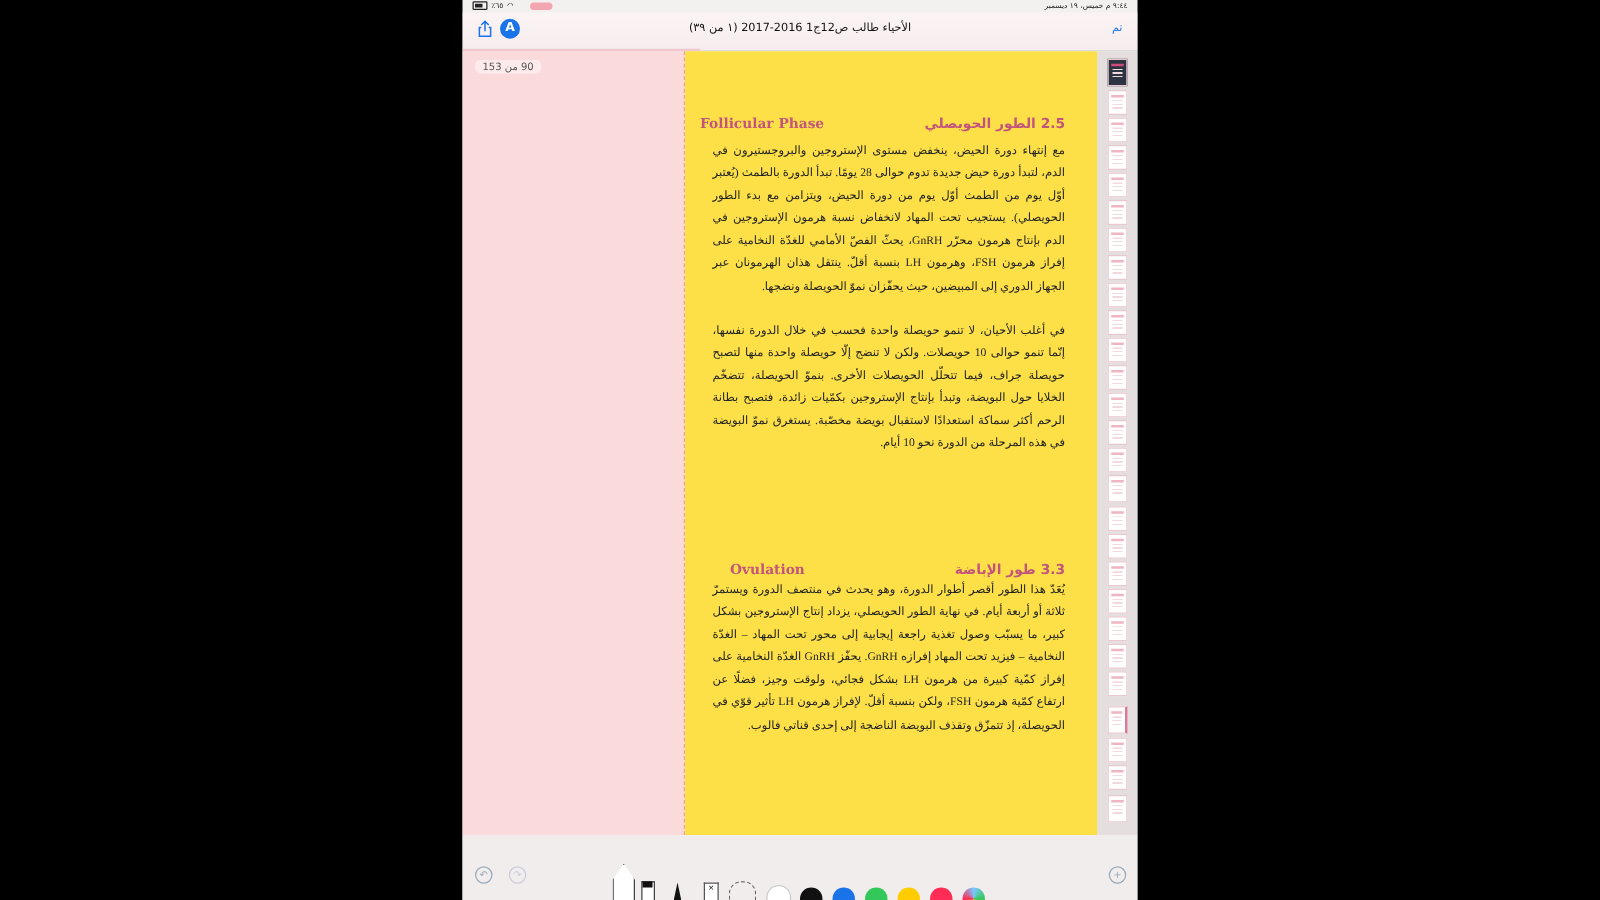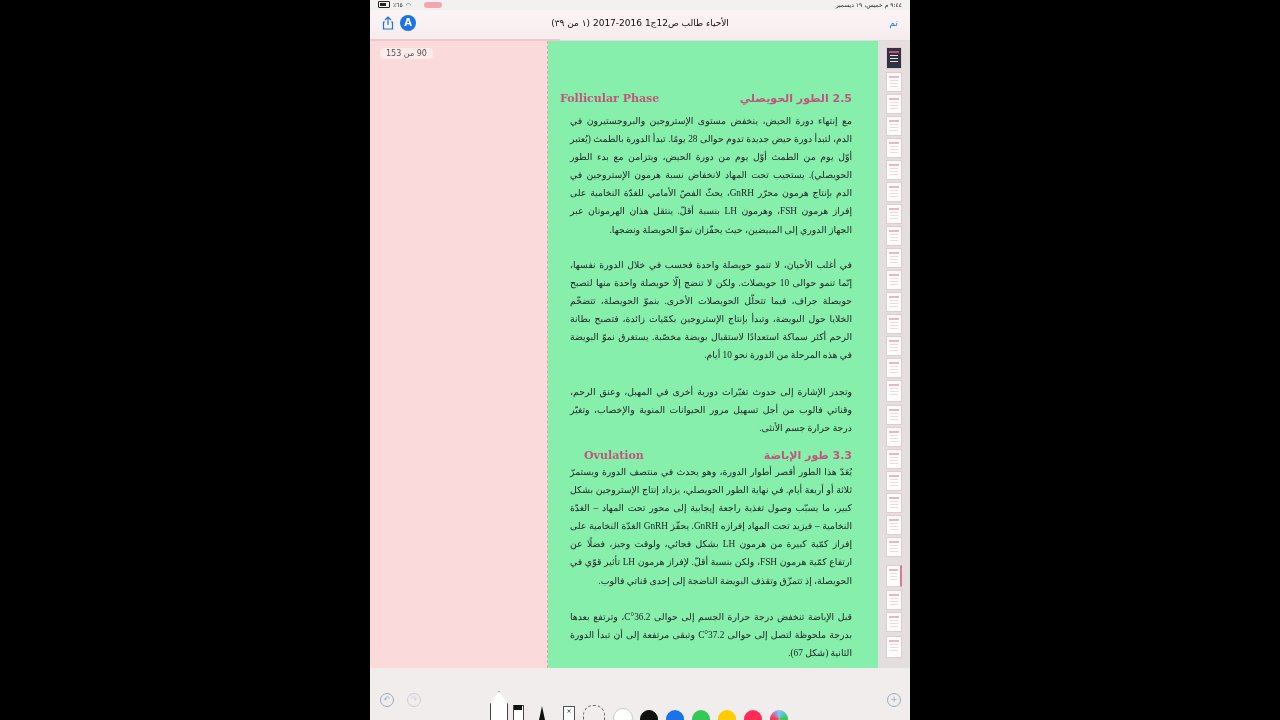--- a/index.html
+++ b/index.html
@@ -12,21 +12,21 @@
   #statusbar .right { position:absolute; right:8px; top:1px; direction:rtl; }
   #navbar { position:absolute; left:0; top:10px; width:540px; height:30px; background:linear-gradient(#fbf4f5,#f6eced); border-bottom:1px solid #ddd; }
   #nav-title { position:absolute; left:0; right:0; top:8px; text-align:center; font-size:9px; color:#111; direction:rtl; }
   #done-btn { position:absolute; right:12px; top:8px; font-size:9px; color:#1a73e8; cursor:pointer; }
   #share-btn { position:absolute; left:12px; top:6px; width:12px; height:14px; cursor:pointer; }
   #markup-btn { position:absolute; left:30px; top:5px; width:16px; height:16px; border-radius:50%; background:#1a73e8; color:#fff; font-size:10px; text-align:center; line-height:16px; font-weight:bold; cursor:pointer; }
   #progress-line { position:absolute; left:0; top:39px; width:190px; height:2px; background:#f0c7cc; }
   #content { position:absolute; left:0; top:41px; width:508px; height:709px; background:#f6eeee; }
   #left-margin { position:absolute; left:0; top:0; width:177px; height:627px; background:#fadadb; border-right:1px dashed #e3a4ac; }
   #page-badge { position:absolute; left:10px; top:7px; background:#fdeaea; border-radius:4px; padding:1px 6px; font-size:8px; color:#555; direction:rtl; }
-  #page { position:absolute; left:178px; top:0; width:330px; height:627px; background:#86efac; }
+  #page { position:absolute; left:178px; top:0; width:330px; height:627px; background:#fde047; }
   .sec-head { position:absolute; left:12px; right:26px; height:14px; }
   .sec-head .en { position:absolute; left:0; top:0; font-family:"DejaVu Serif", serif; font-weight:bold; font-size:11px; color:#c3557c; }
   .sec-head .ar { position:absolute; right:0; top:0; font-size:11px; font-weight:bold; color:#c3557c; direction:rtl; }
   .para { position:absolute; left:22px; right:26px; direction:rtl; text-align:justify; font-family:Liberation Serif, serif; font-size:9.3px; line-height:18.1px; color:#222; }
   #thumb-strip { position:absolute; left:508px; top:41px; width:32px; height:627px; background:#e5dede; }
   .thumb { position:absolute; left:8px; width:16px; background:#fff; border:1px solid #e8c9cf; box-sizing:border-box; cursor:pointer; }
   .thumb::before { content:""; position:absolute; left:2px; right:2px; top:3px; height:2px; background:#f0b5c0; }
   .thumb::after { content:""; position:absolute; left:3px; right:3px; top:7px; height:8px; background:repeating-linear-gradient(#f3d9de 0 1px, transparent 1px 3px); }
   .thumb.cover { background:#2b3440; }
   .thumb.cover::before { background:#d04a7a; }
@@ -74,28 +74,26 @@
       <div id="page-badge">90 من 153</div>
     </div>
 
     <div id="page">
       <div class="sec-head" style="top:51px;">
         <span class="en">Follicular Phase</span>
         <span class="ar">2.5 الطور الحويصلي</span>
       </div>
       <div class="para" style="top:71px;">مع إنتهاء دورة الحيض، ينخفض مستوى الإستروجين والبروجستيرون في الدم، لتبدأ دورة حيض جديدة تدوم حوالى 28 يومًا. تبدأ الدورة بالطمث (يُعتبر أوّل يوم من الطمث أوّل يوم من دورة الحيض، ويتزامن مع بدء الطور الحويصلي). يستجيب تحت المهاد لانخفاض نسبة هرمون الإستروجين في الدم بإنتاج هرمون محرّر GnRH، يحثّ الفصّ الأمامي للغدّة النخامية على إفراز هرمون FSH، وهرمون LH بنسبة أقلّ. ينتقل هذان الهرمونان عبر الجهاز الدوري إلى المبيضين، حيث يحفّزان نموّ الحويصلة ونضجها.</div>
       <div class="para" style="top:215px;">في أغلب الأحيان، لا تنمو حويصلة واحدة فحسب في خلال الدورة نفسها، إنّما تنمو حوالى 10 حويصلات. ولكن لا تنضج إلّا حويصلة واحدة منها لتصبح حويصلة جراف، فيما تتحلّل الحويصلات الأخرى. بنموّ الحويصلة، تتضخّم الخلايا حول البويضة، وتبدأ بإنتاج الإستروجين بكمّيات زائدة، فتصبح بطانة الرحم أكثر سماكة استعدادًا لاستقبال بويضة مخصّبة. يستغرق نموّ البويضة في هذه المرحلة من الدورة نحو 10 أيام.</div>
-      <div class="para" style="top:342px;">وتجدر الإشارة إلى حدوث تغيّرات دورية أخرى في المهبل، وعنق الرحم، وقناتي فالوب من أجل تسهيل مرور الحيوانات المنوية والإخصاب، وتغيّر درجة حرارة جسم الأنثى.</div>
 
       <div class="sec-head" style="top:408px;margin-left:24px;">
         <span class="en">Ovulation</span>
         <span class="ar">3.3 طور الإباضة</span>
       </div>
       <div class="para" style="top:422px;">يُعَدّ هذا الطور أقصر أطوار الدورة، وهو يحدث في منتصف الدورة ويستمرّ ثلاثة أو أربعة أيام. في نهاية الطور الحويصلي، يزداد إنتاج الإستروجين بشكل كبير، ما يسبّب وصول تغذية راجعة إيجابية إلى محور تحت المهاد – الغدّة النخامية – فيزيد تحت المهاد إفرازه GnRH. يحفّز GnRH الغدّة النخامية على إفراز كمّية كبيرة من هرمون LH بشكل فجائي، ولوقت وجيز، فضلًا عن ارتفاع كمّية هرمون FSH، ولكن بنسبة أقلّ. لإفراز هرمون LH تأثير قوّي في الحويصلة، إذ تتمزّق وتقذف البويضة الناضجة إلى إحدى قناتي فالوب.</div>
-      <div class="para" style="top:567px;">قبل الإباضة تنخفض درجة حرارة الجسم إلى حوالى 36.2°C، وترتفع بعدها بدرجة ملحوظة لتصل إلى حوالى 37.2°C وتبقى مرتفعة إلى أن تبدأ الدورة الثانية (شكل 67).</div>
     </div>
   </div>
 
   <div id="thumb-strip">
     <div class="thumb cover" style="top:6px;height:22px;"></div>
     <div class="thumb" style="top:31px;height:20px;"></div>
     <div class="thumb" style="top:53px;height:20px;"></div>
     <div class="thumb" style="top:75px;height:20px;"></div>
     <div class="thumb" style="top:97px;height:20px;"></div>
     <div class="thumb" style="top:119px;height:20px;"></div>

